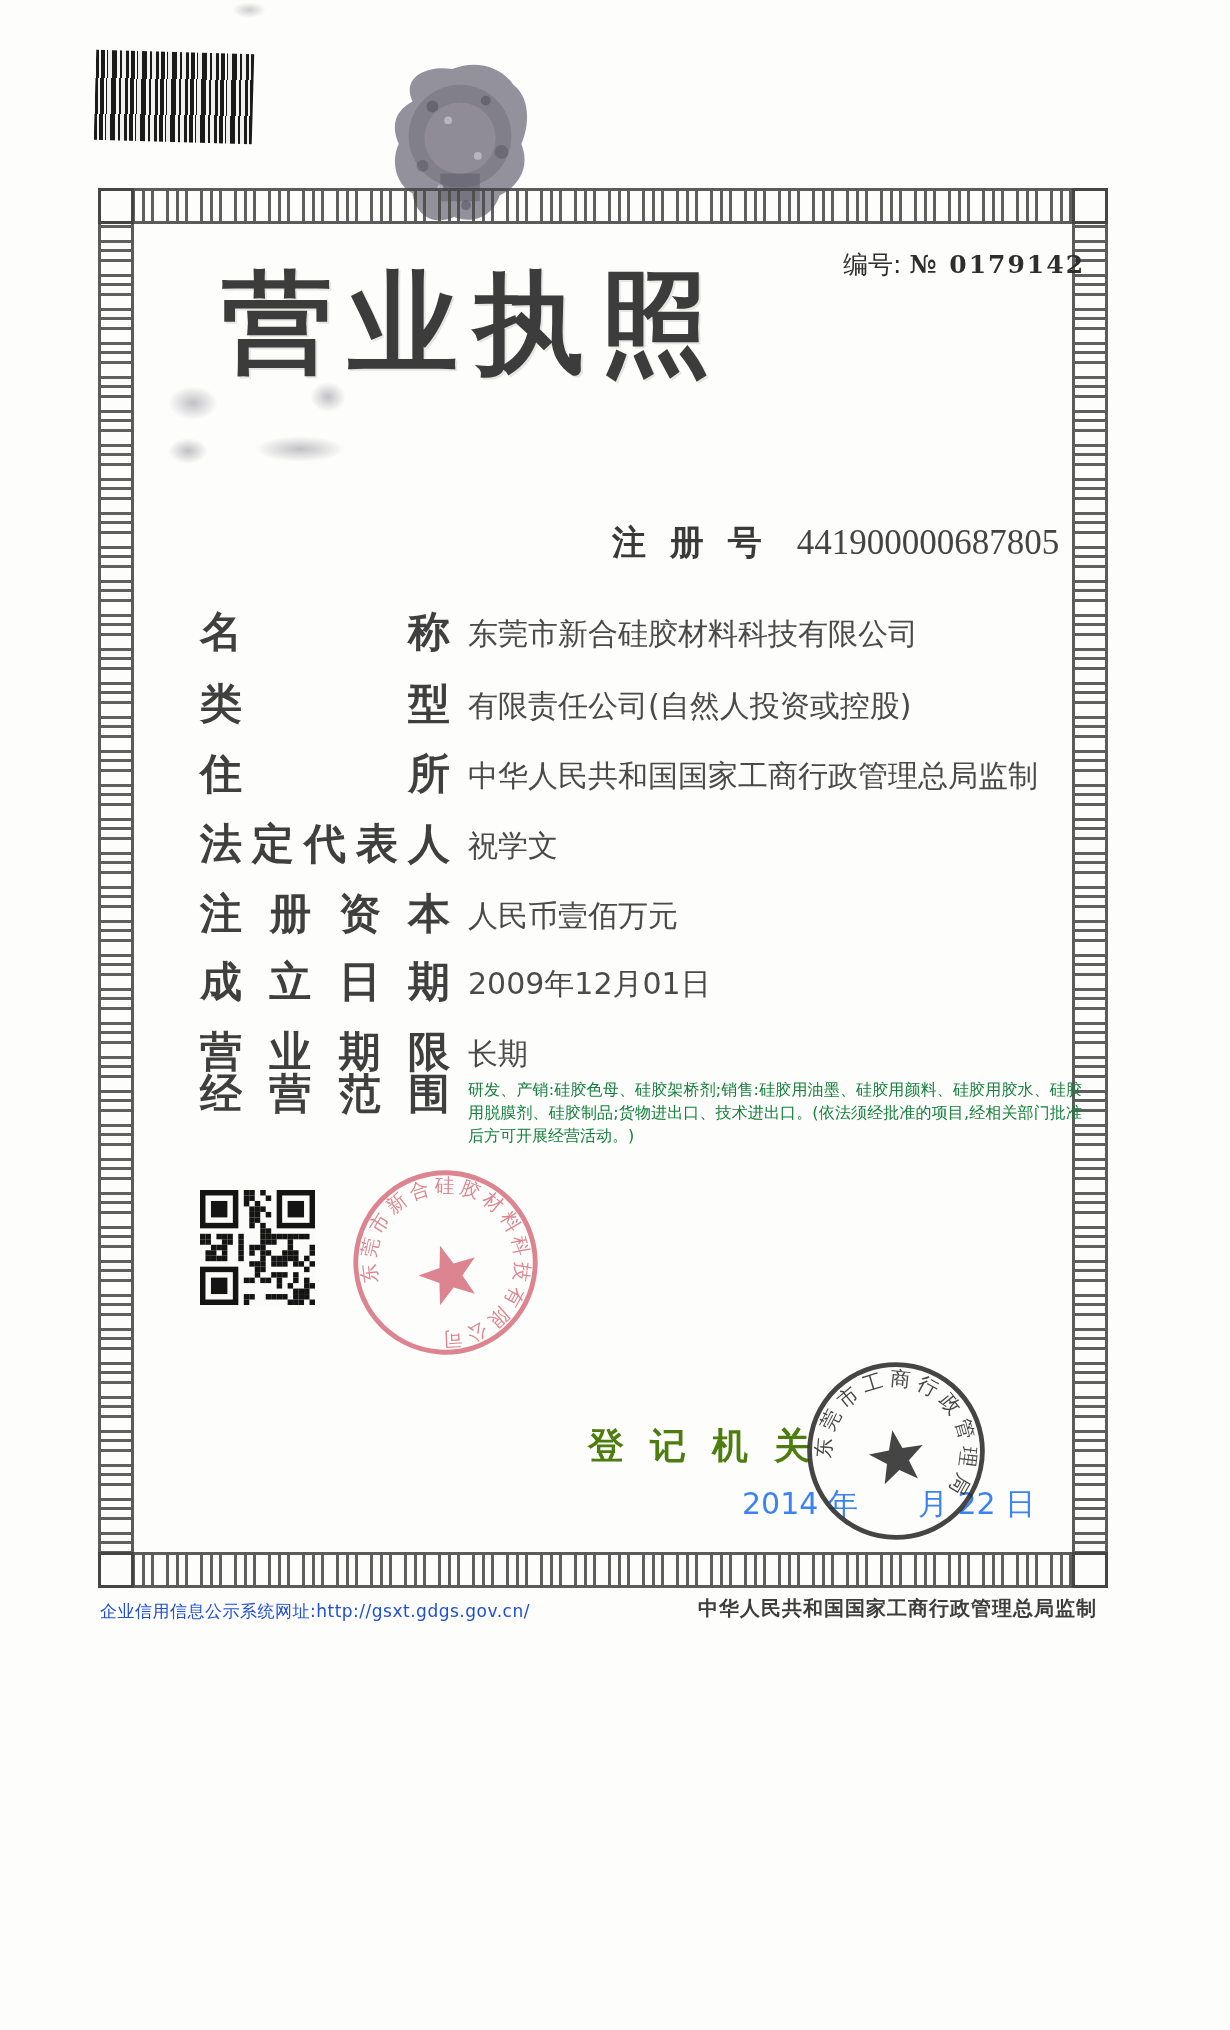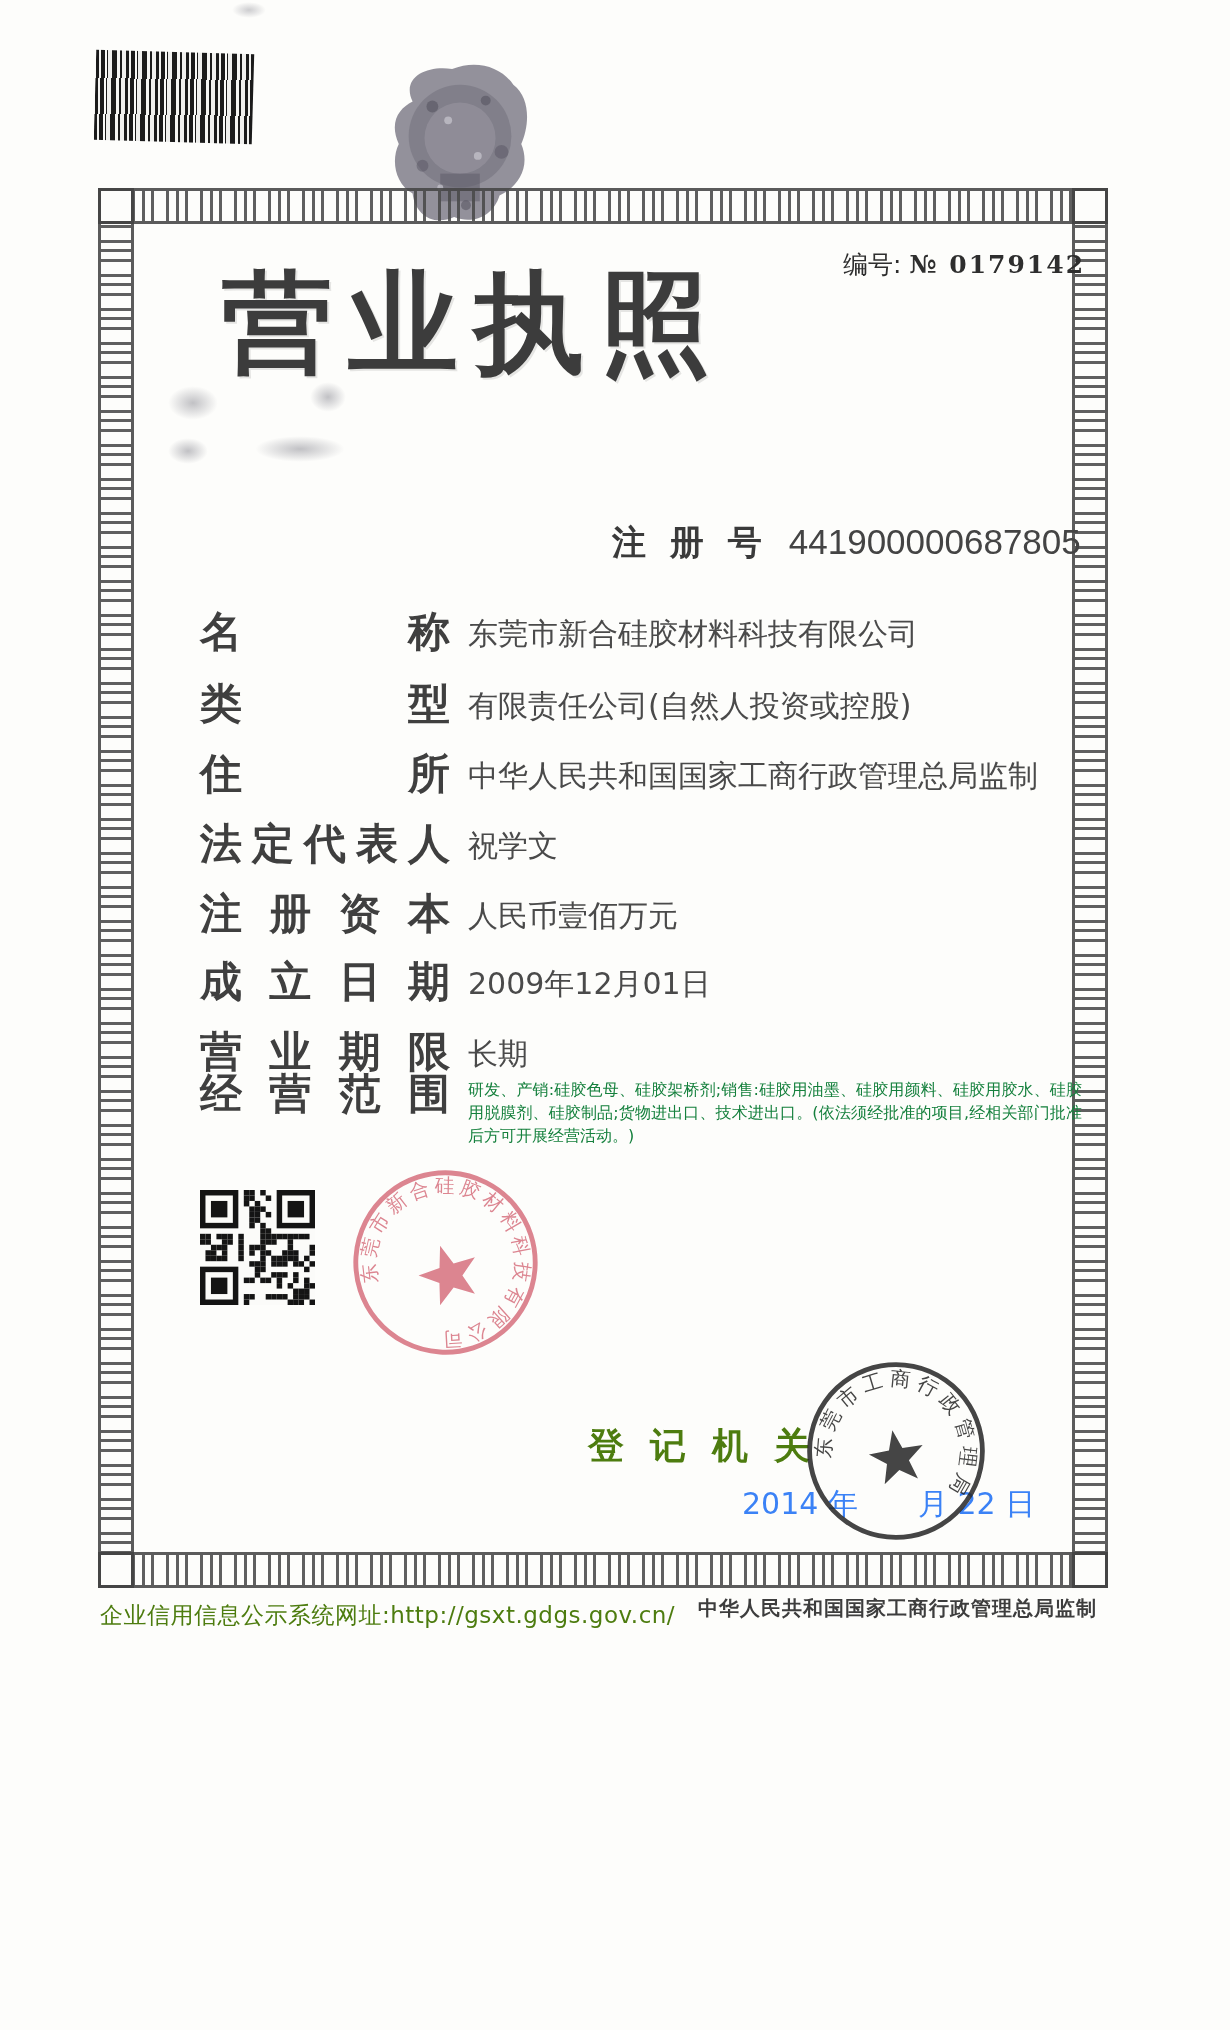--- a/index.html
+++ b/index.html
@@ -40,21 +40,21 @@
   .serial .no{font-family:"DejaVu Serif","Liberation Serif",serif;font-weight:bold;letter-spacing:2px;text-align:right;}
 
   .cert-title{
     position:absolute;left:222px;top:250px;
     font-size:110px;font-weight:700;color:#3c3c3c;letter-spacing:16px;white-space:nowrap;
     text-shadow:2px 2px 0 rgba(60,60,60,.12);
   }
 
   .reg-row{position:absolute;left:612px;top:520px;white-space:nowrap;}
   .reg-row .lbl{font-size:34px;font-weight:600;color:#3a3a3a;letter-spacing:6px;margin-top:28px;}
-  .reg-row .val{font-family:Liberation Sans, sans-serif;font-size:35px;color:#444;margin-left:16px;}
+  .reg-row .val{font-family:Liberation Serif, serif;font-size:35px;color:#444;margin-left:24px;}
 
   .row{position:absolute;left:0;right:0;height:56px;}
   .row .lbl{
     position:absolute;left:200px;width:250px;
     font-size:42px;font-weight:600;color:#3f3f3f;
     text-align:justify;text-align-last:justify;text-justify:inter-ideograph;
   }
   .row .val{position:absolute;left:468px;top:10px;font-size:30px;color:#4a4a4a;white-space:nowrap;}
   .scope-val{
     position:absolute;left:468px;top:1078px;width:614px;
@@ -63,21 +63,21 @@
 
   .qr{position:absolute;left:200px;top:1190px;width:115px;height:115px;}
 
   .seal{position:absolute;}
   .seal-red{left:348px;top:1165px;width:195px;height:195px;opacity:.62;transform:rotate(-18deg);}
   .seal-black{left:800px;top:1355px;width:192px;height:192px;opacity:.85;transform:rotate(-10deg);z-index:5;}
 
   .registrar{position:absolute;left:588px;top:1422px;font-size:36px;font-weight:700;color:#4d7c0f;letter-spacing:26px;white-space:nowrap;}
   .issue-date{position:absolute;left:742px;top:1484px;font-size:30px;color:#3b82f6;white-space:nowrap;}
 
-  .footer-left{position:absolute;left:100px;top:1600px;font-size:23px;color:#4d7c0f;letter-spacing:.5px;}
+  .footer-left{position:absolute;left:100px;top:1600px;font-size:17px;color:#1d4ed8;letter-spacing:.5px;}
   .footer-right{position:absolute;left:698px;top:1595px;font-size:20px;font-weight:600;color:#3d3d3d;letter-spacing:1px;}
 </style>
 </head>
 <body>
 
 <div class="page">
 
   <div class="barcode"></div>
   <div class="smudge" style="left:232px;top:2px;width:34px;height:16px;opacity:.8;"></div>
   <div class="smudge" style="left:168px;top:386px;width:50px;height:34px;"></div>

